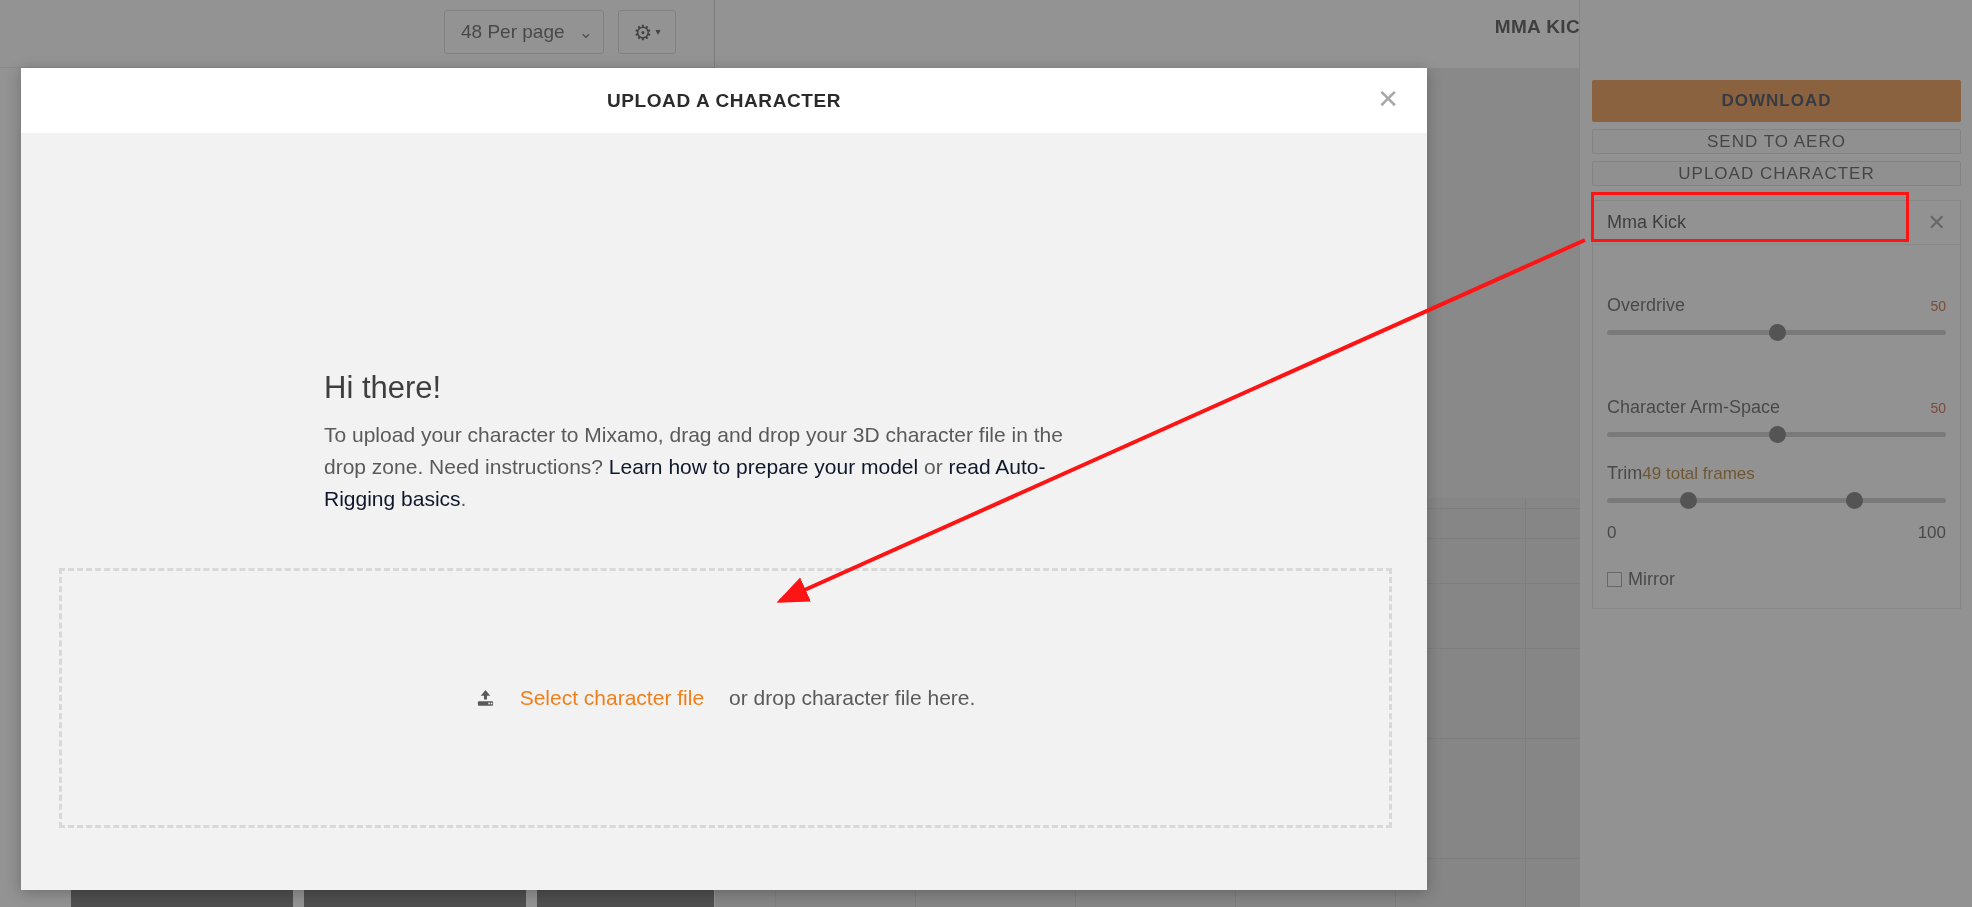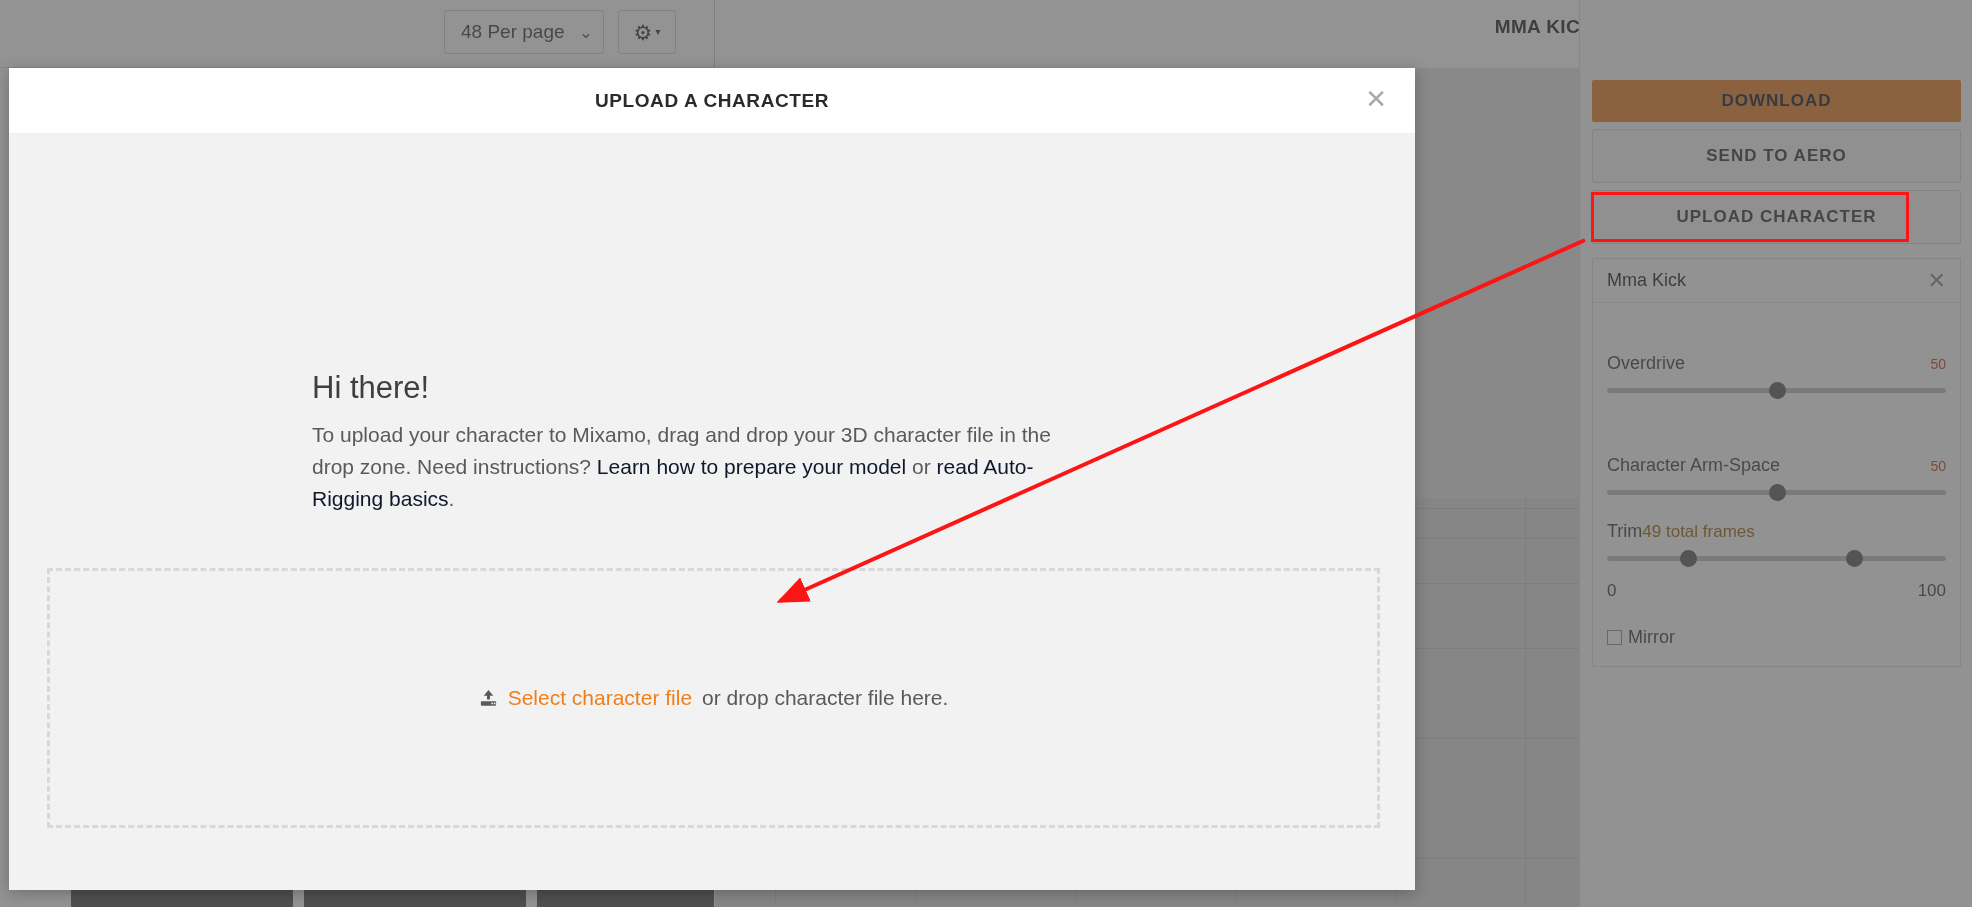--- a/index.html
+++ b/index.html
@@ -118,24 +118,24 @@
   .rp-inner { position: absolute; left: 0; top: 68px; width: 393px; }
   .btn-download {
     margin: 12px 12px 0 12px; height: 42px;
     background: #e67e22;
     color: #0f172a; font-size: 17px; font-weight: bold;
     letter-spacing: 1px;
     display: flex; align-items: center; justify-content: center;
     border-radius: 2px;
   }
   .btn-ghost {
-    margin: 7px 12px 0 12px; height: 54px;
+    margin: 7px 12px 0 12px; height: 25px;
     background: #f7f7f7;
     border: 1px solid #d4d4d4;
-    color: #333; font-size: 17px; font-weight: bold;
+    color: #333; font-size: 17px; font-weight: normal;
     letter-spacing: 1px;
     display: flex; align-items: center; justify-content: center;
     border-radius: 2px;
   }
   .anim-card {
     margin: 14px 12px 0 12px;
     background: #fdfdfd;
     border: 1px solid #dedede;
     padding: 0;
   }
@@ -174,21 +174,21 @@
   .mirror-label { font-size: 18px; color: #3c3c3c; }
 
   
   .dim {
     position: absolute; inset: 0;
     background: rgba(80,80,80,0.62);
   }
 
   
   .modal {
-    position: absolute; left: 9px; top: 68px;
+    position: absolute; left: 21px; top: 68px;
     width: 1406px; height: 822px;
     background: #ffffff;
     box-shadow: 0 3px 14px rgba(0,0,0,0.25);
   }
   .modal-head {
     position: relative;
     height: 65px;
     background: #ffffff;
     display: flex; align-items: center; justify-content: center;
   }
@@ -230,21 +230,21 @@
     border-radius: 4px;
     letter-spacing: .5px;
   }
 
   .dropzone {
     position: absolute; left: 38px; top: 435px;
     width: 1333px; height: 260px;
     border: 3px dashed #d8d8d8;
     display: flex; align-items: center; justify-content: center;
   }
-  .dz-text { font-size: 21px; color: #5a5a5a; display: flex; align-items: center; gap: 10px; }
+  .dz-text { font-size: 21px; color: #5a5a5a; display: flex; align-items: center; gap: 25px; }
   .dz-text .pick { color: #ef7f1a; }
   .dz-icon { display: inline-flex; align-items: center; }
 
   
   .annot-box {
     position: absolute;
     border: 3px solid #fd1414;
     left: 1591px; top: 192px;
     width: 318px; height: 50px;
     pointer-events: none;

